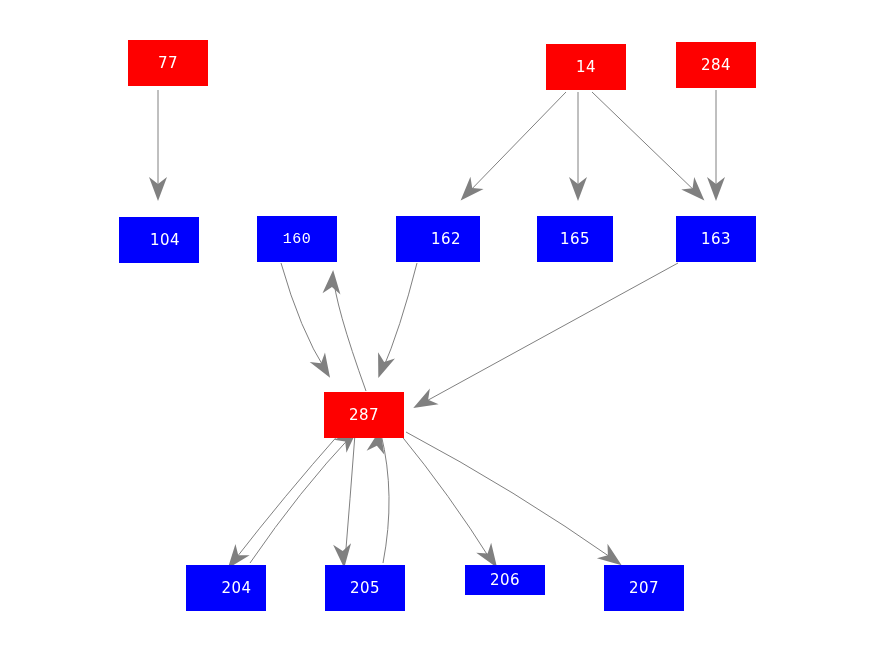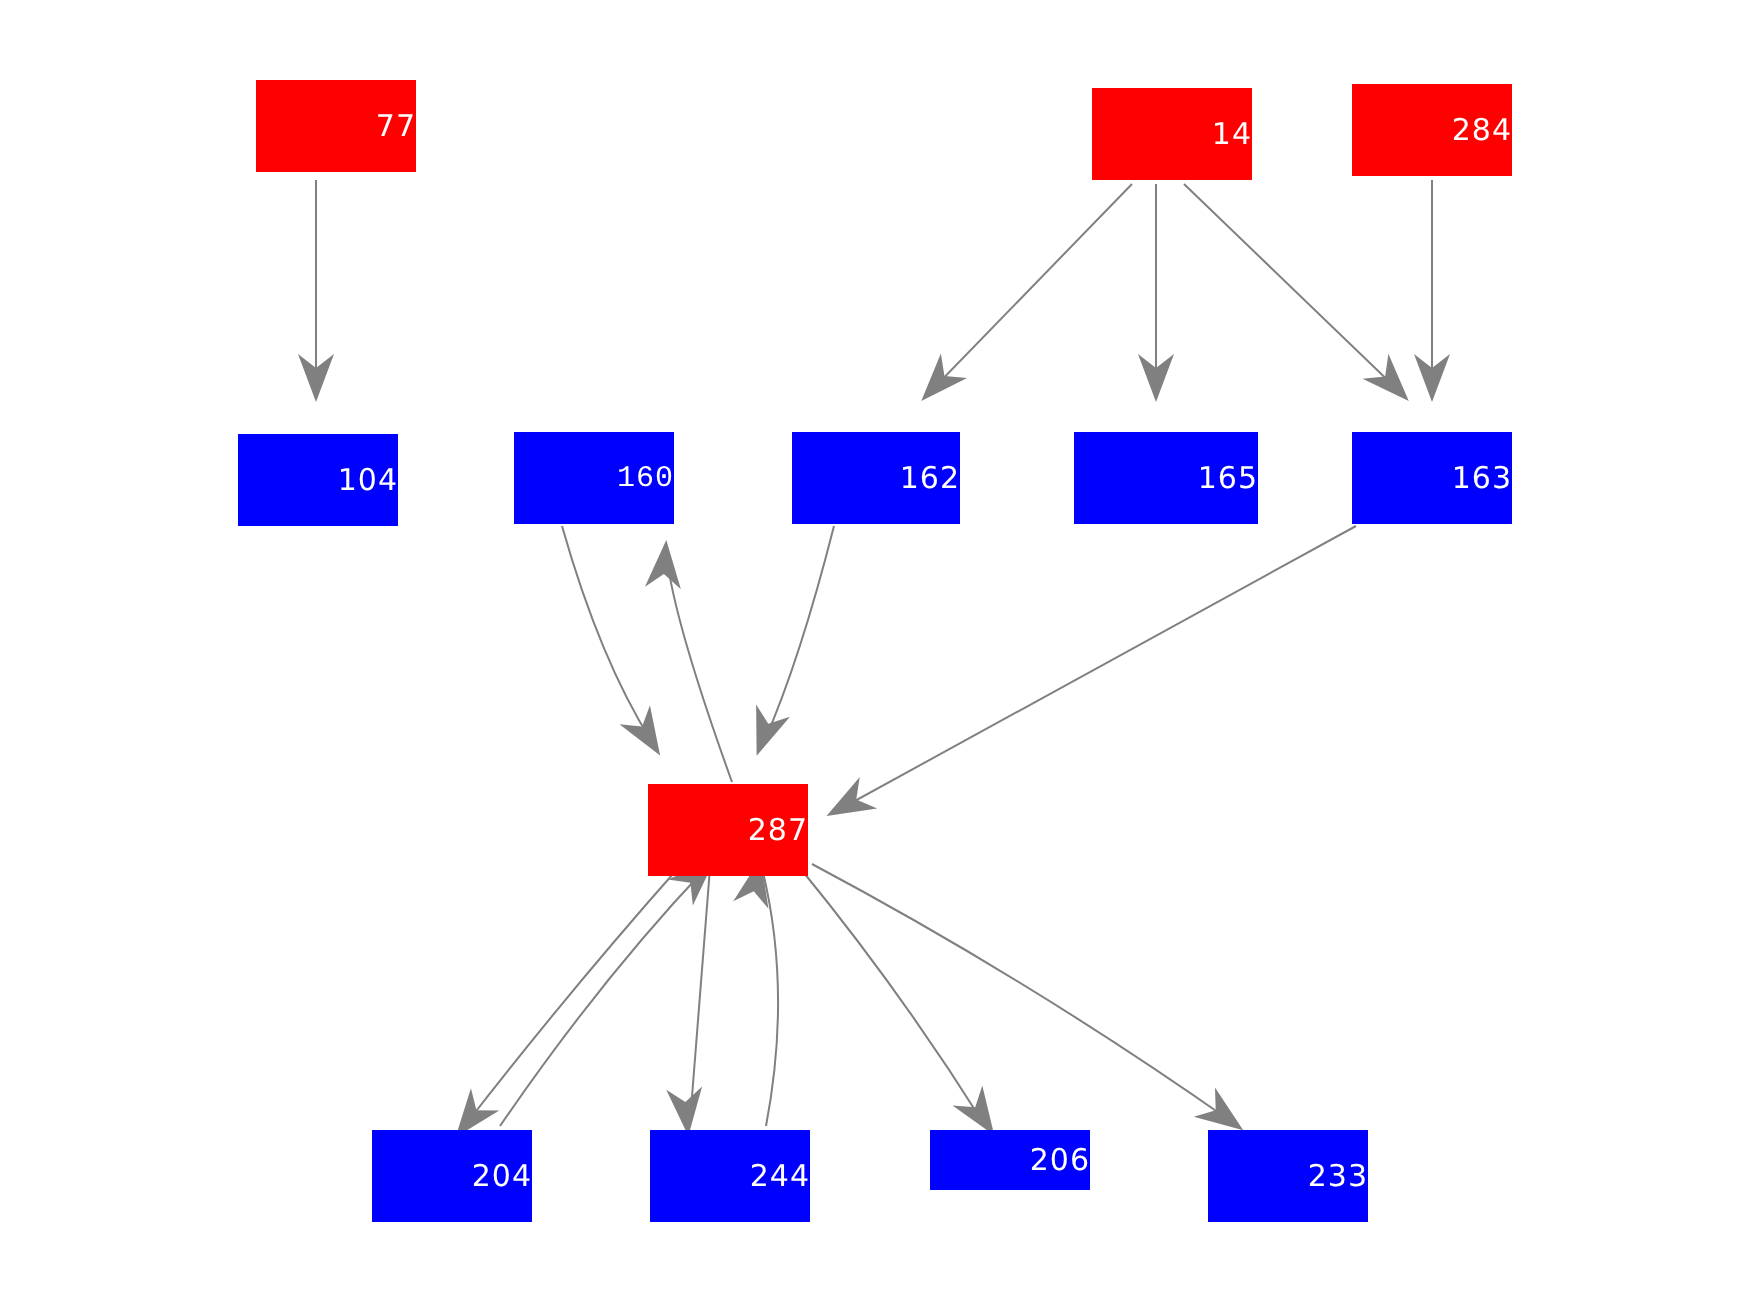--- a/index.html
+++ b/index.html
@@ -21,21 +21,21 @@
     position: absolute;
     left: 0;
     top: 0;
     width: 876px;
     height: 656px;
   }
   .graph-node {
     position: absolute;
     display: flex;
     align-items: center;
-    justify-content: flex-end;
+    justify-content: center;
     color: #ffffff;
     font-size: 15px;
     font-family: "DejaVu Sans", sans-serif;
     letter-spacing: 0.5px;
     box-sizing: border-box;
     z-index: 5;
     user-select: none;
   }
   .node-red {
     background: #fe0000;
@@ -136,36 +136,36 @@
       </div>
       <div class="graph-node node-blue" style="left: 119px; top: 217px; width: 80px; height: 46px; background: rgb(0, 0, 254); padding-left: 12px;">
         <span class="node-label">104</span>
       </div>
       <div class="graph-node node-blue" style="left: 257px; top: 216px; width: 80px; height: 46px; background: rgb(0, 0, 254); font-family: Liberation Mono, monospace;">
         <span class="node-label">160</span>
       </div>
       <div class="graph-node node-blue" style="left: 396px; top: 216px; width: 84px; height: 46px; background: rgb(0, 0, 254); padding-left: 16px;">
         <span class="node-label">162</span>
       </div>
-      <div class="graph-node node-blue" style="left: 537px; top: 216px; width: 92px; height: 46px; background: rgb(0, 0, 254);">
+      <div class="graph-node node-blue" style="left: 537px; top: 216px; width: 76px; height: 46px; background: rgb(0, 0, 254);">
         <span class="node-label">165</span>
       </div>
       <div class="graph-node node-blue" style="left: 676px; top: 216px; width: 80px; height: 46px; background: rgb(0, 0, 254);">
         <span class="node-label">163</span>
       </div>
       <div class="graph-node node-red" style="left: 324px; top: 392px; width: 80px; height: 46px; background: rgb(254, 0, 0);">
         <span class="node-label">287</span>
       </div>
       <div class="graph-node node-blue" style="left: 186px; top: 565px; width: 80px; height: 46px; background: rgb(0, 0, 254); padding-left: 21px;">
         <span class="node-label">204</span>
       </div>
       <div class="graph-node node-blue" style="left: 325px; top: 565px; width: 80px; height: 46px; background: rgb(0, 0, 254);">
-        <span class="node-label">244</span>
+        <span class="node-label">205</span>
       </div>
       <div class="graph-node node-blue" style="left: 465px; top: 565px; width: 80px; height: 30px; background: rgb(0, 0, 254);">
         <span class="node-label">206</span>
       </div>
       <div class="graph-node node-blue" style="left: 604px; top: 565px; width: 80px; height: 46px; background: rgb(0, 0, 254);">
-        <span class="node-label">233</span>
+        <span class="node-label">207</span>
       </div>
     </div>
 
 </div>
 
 </body></html>

